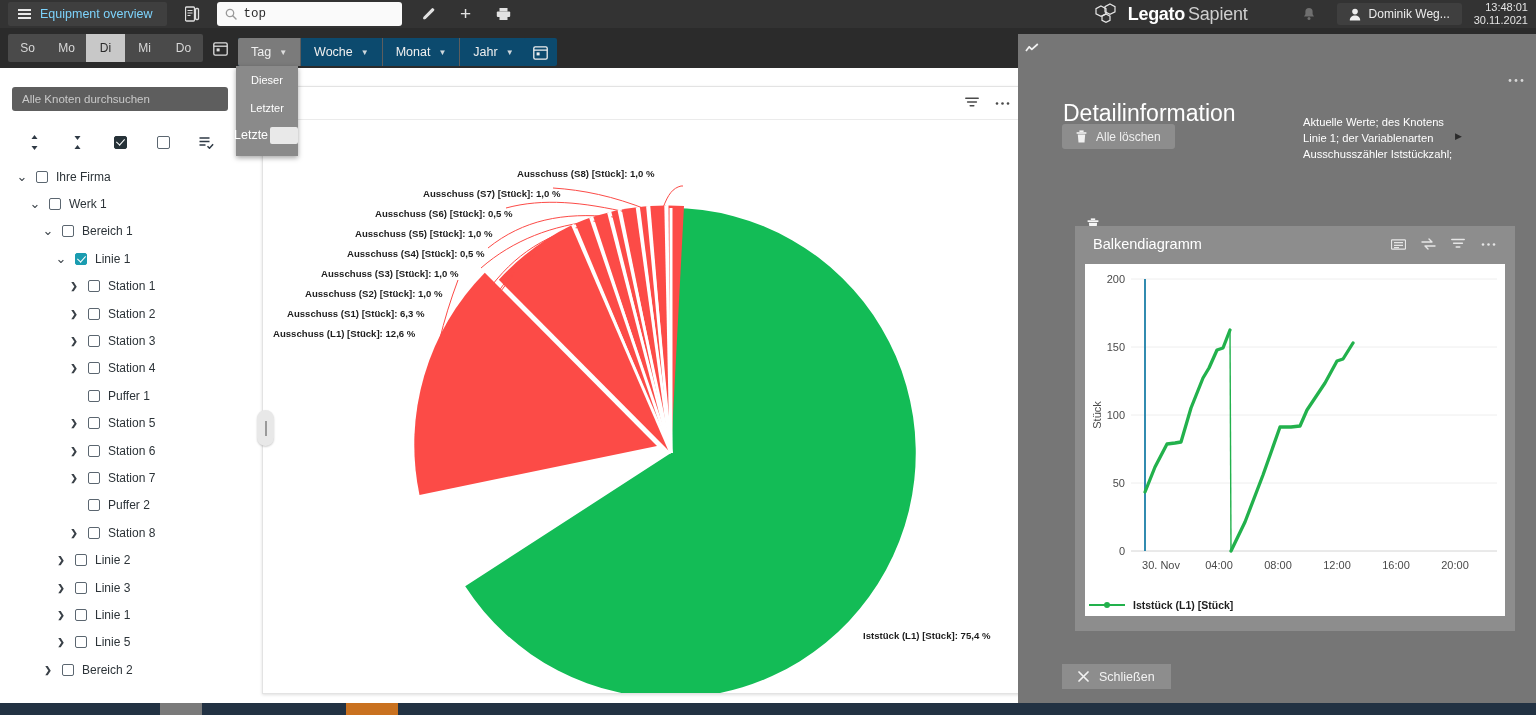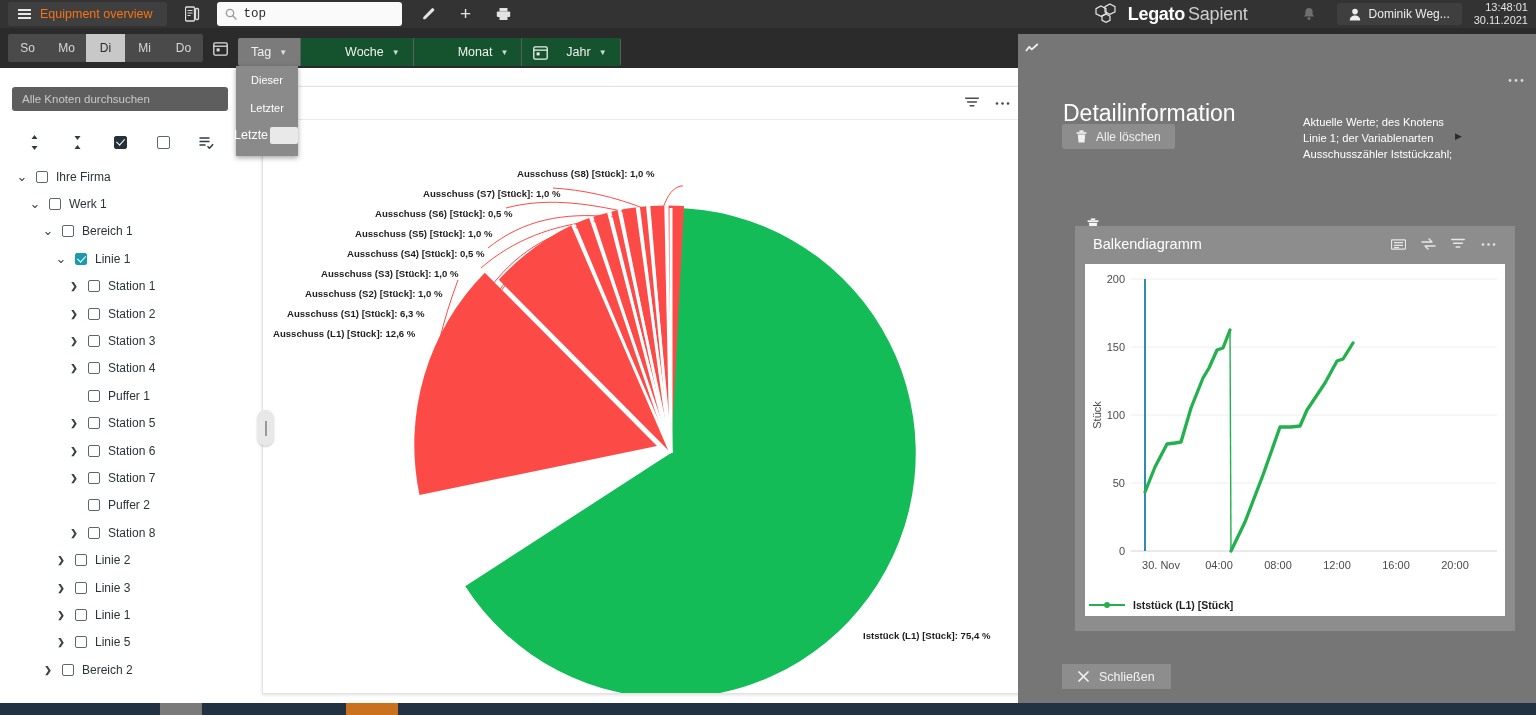--- a/index.html
+++ b/index.html
@@ -11,21 +11,21 @@
   #app { position: relative; width: 1536px; height: 715px; }
 
   
   .topbar {
     position: absolute; left: 0; top: 0; width: 1536px; height: 28px;
     background: #333333; display: flex; align-items: center;
   }
   .tb-menu {
     display: flex; align-items: center; gap: 9px;
     background: #3f3f3f; height: 24px; margin-left: 8px; padding: 0 14px 0 10px;
-    border-radius: 2px; color: #f97316; font-size: 12.5px; white-space: nowrap;
+    border-radius: 2px; color: #7dd3fc; font-size: 12.5px; white-space: nowrap;
   }
   .hamburger { display: inline-flex; flex-direction: column; gap: 2.5px; }
   .hamburger i { display: block; width: 13px; height: 1.7px; background: #e8e8e8; }
   .tb-icon {
     width: 28px; height: 28px; display: inline-flex; align-items: center;
     justify-content: center; color: #e2e2e2;
   }
   .tb-search {
     position: relative; margin-left: 10px; width: 185px; height: 24px;
     background: #fafafa; border-radius: 3px; display: flex; align-items: center;
@@ -62,21 +62,21 @@
     width: 39px; height: 28px; display: flex; align-items: center; justify-content: center;
     font-size: 12px; color: #d8d8d8;
   }
   .daystrip .d.active { background: #c8c8c8; color: #2b2b2b; }
   .cal-btn1 {
     position: absolute; left: 206px; top: 6px; width: 28px; height: 28px;
     display: flex; align-items: center; justify-content: center; color: #dedede;
   }
   .periodstrip {
     position: absolute; left: 238px; top: 38px; height: 28px;
-    display: flex; background: #14532d; border-radius: 2px; overflow: hidden; z-index: 30; gap: 31px;
+    display: flex; background: #0c4a6e; border-radius: 2px; overflow: hidden; z-index: 30;
   }
   .periodstrip .p {
     display: flex; align-items: center; justify-content: center; gap: 8px;
     padding: 0 13px; height: 28px; font-size: 12.5px; color: #f0f0f0;
     border-right: 1px solid #5d5d5d;
   }
   .periodstrip .p.sel { background: #7b7b7b; }
   .periodstrip .p.calbtn { padding: 0 9px; border-right: 0; }
   .caret { font-size: 8px; opacity: .85; }
 

